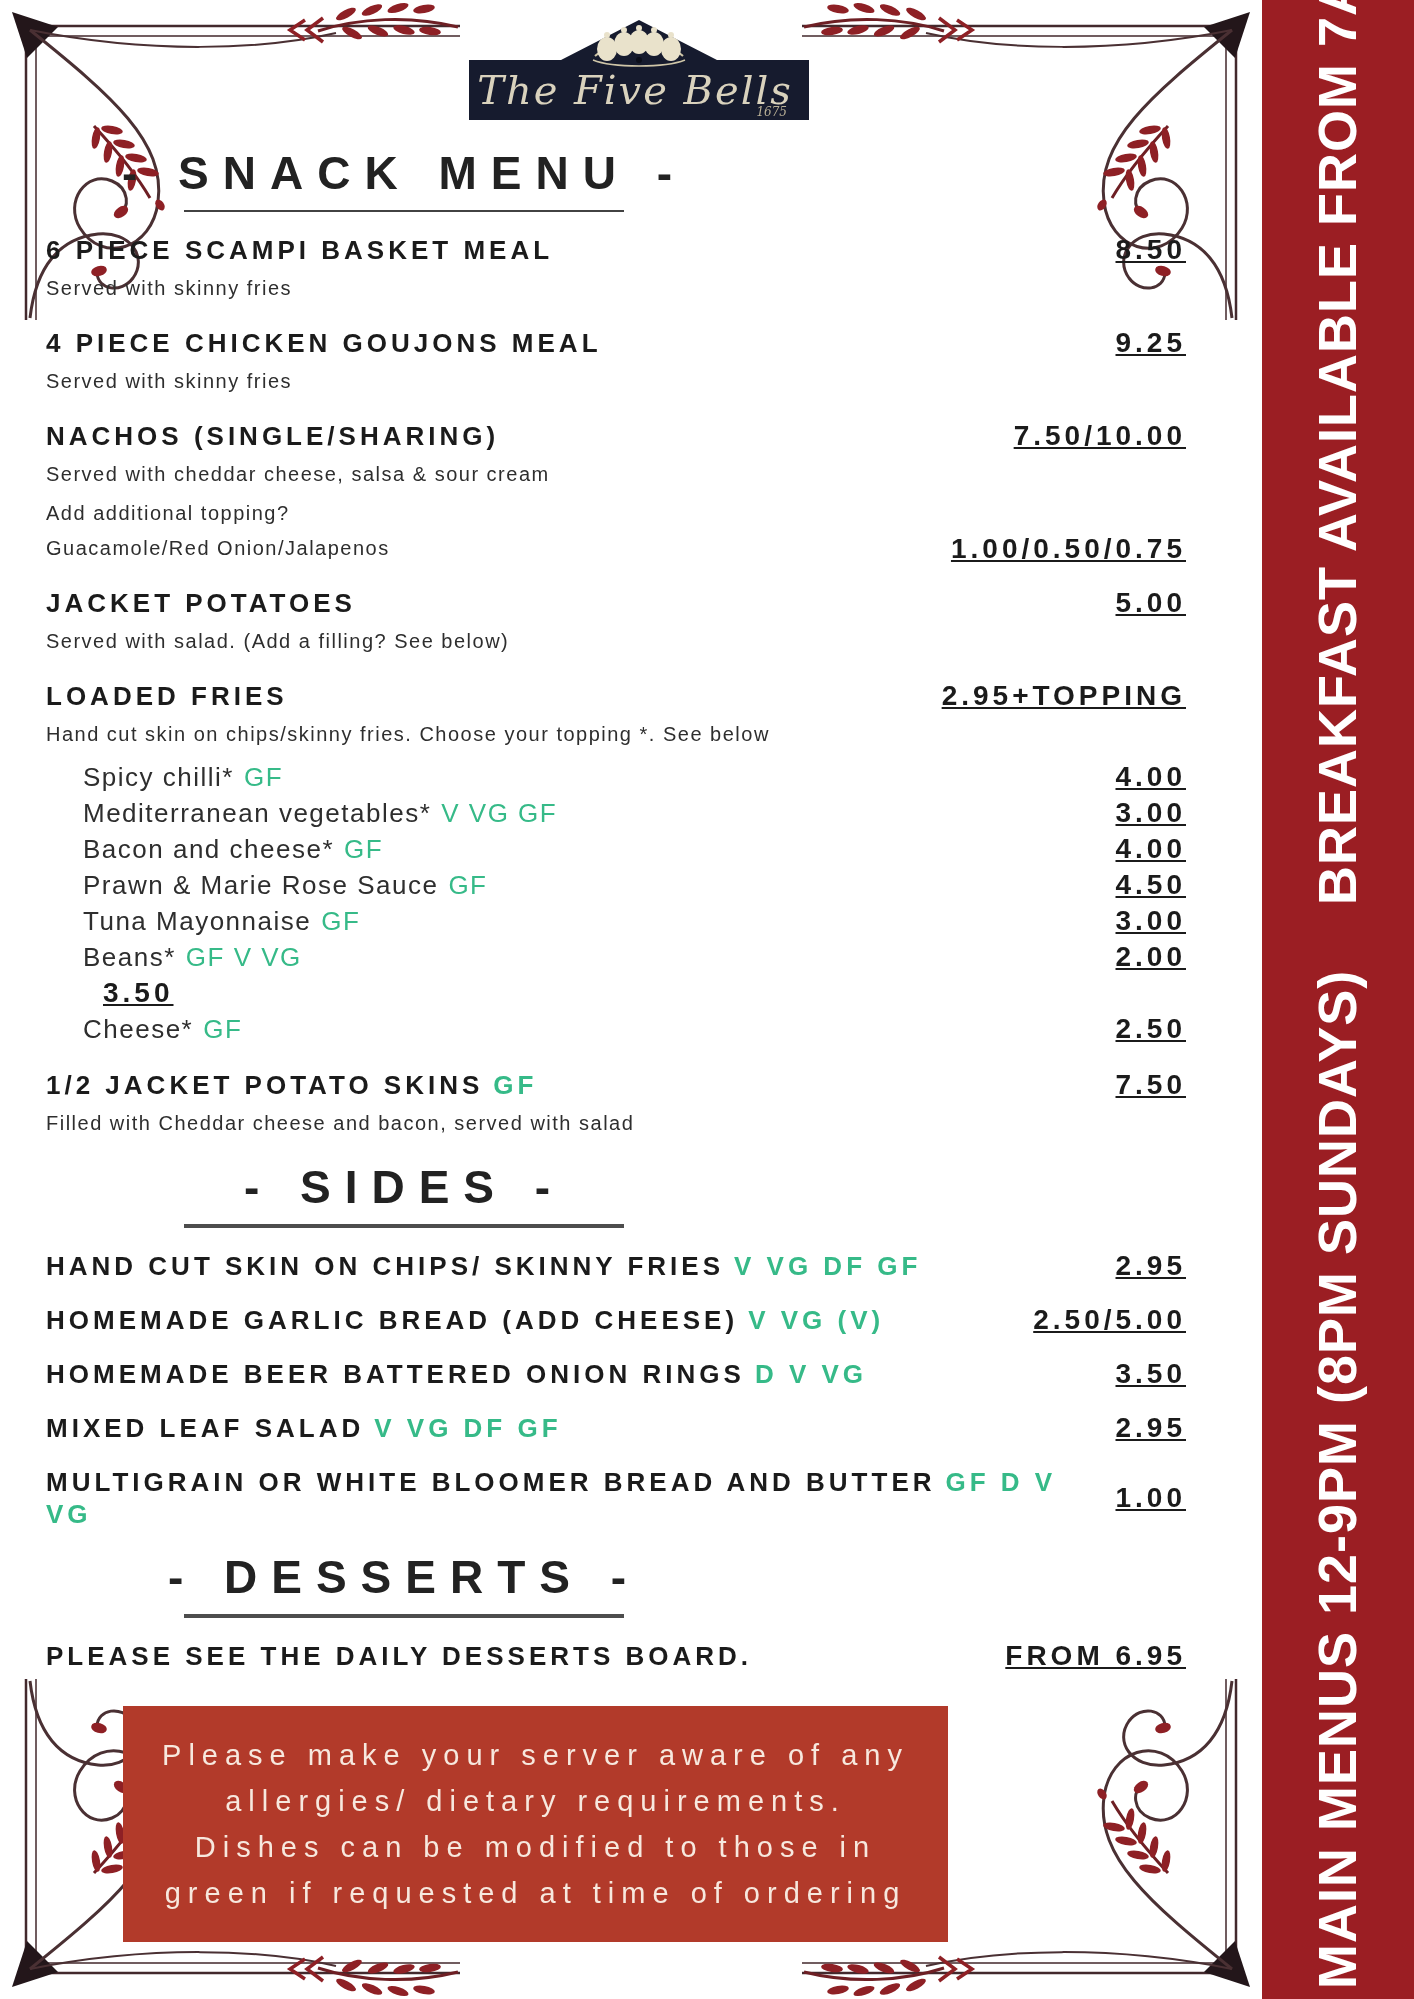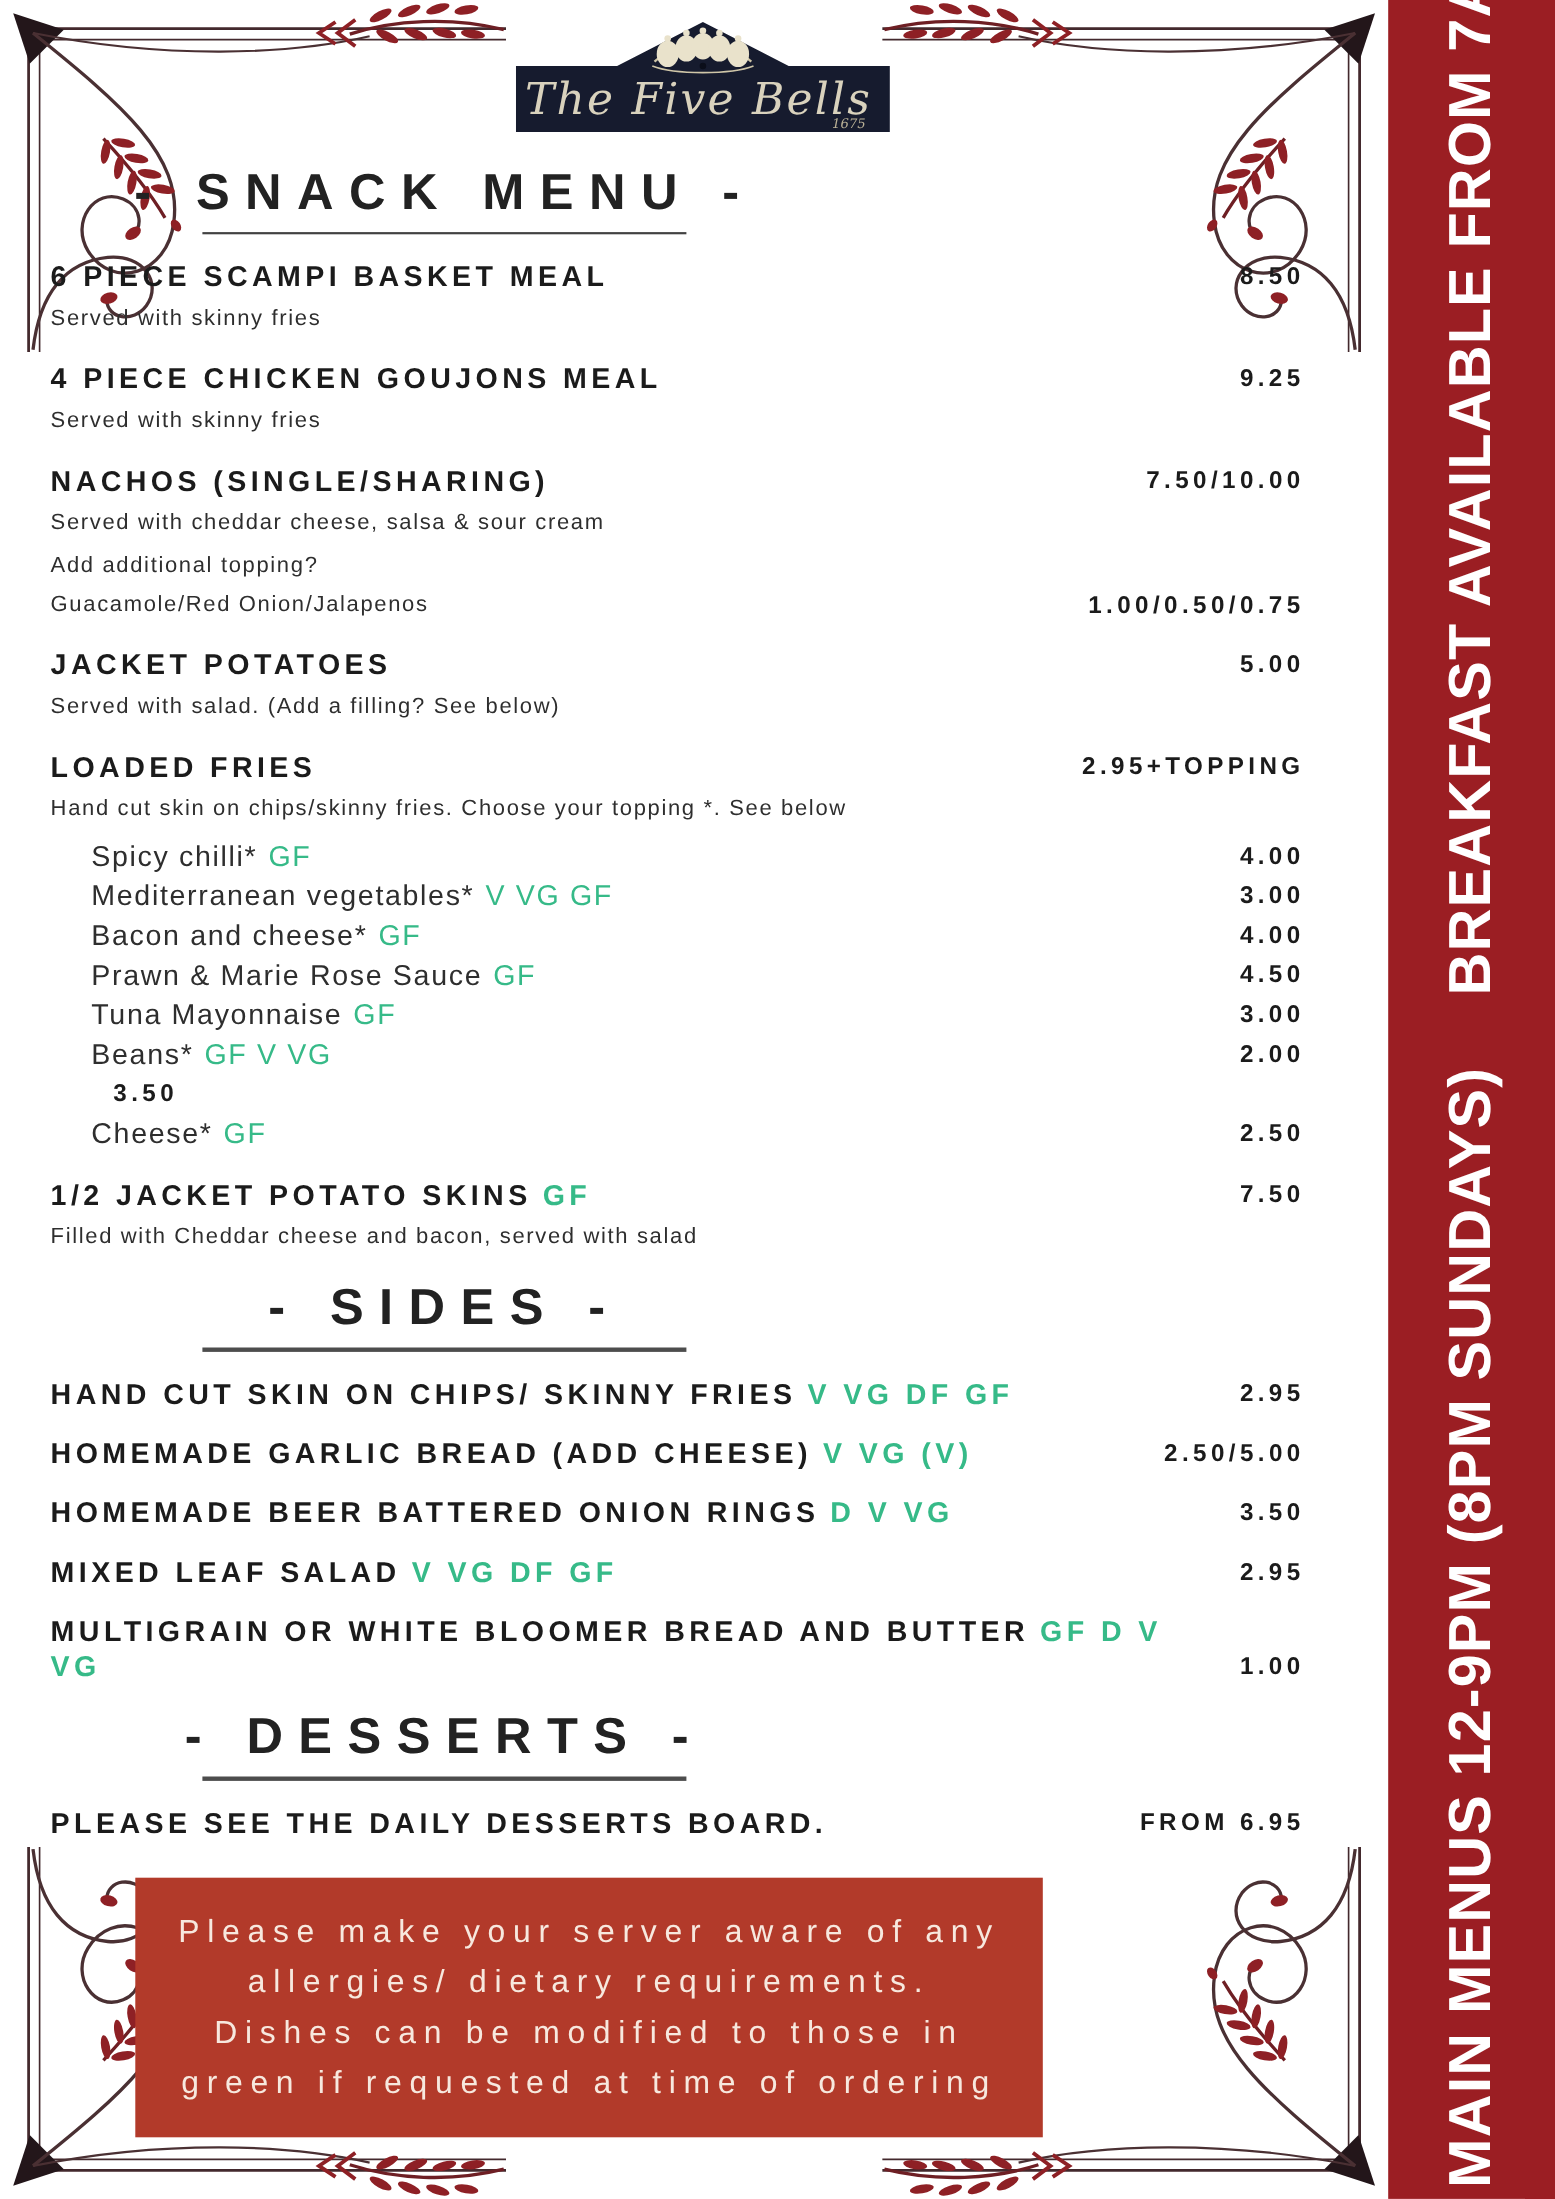--- a/index.html
+++ b/index.html
@@ -25,29 +25,29 @@
   
   .heading-block{width:780px;margin:18px 0 0 6px;text-align:center;}
   .section-title{
     font-size:46px;font-weight:700;letter-spacing:14px;color:#222;
     margin:0;line-height:50px;white-space:nowrap;
   }
   .rule{width:440px;margin:12px auto 0;border-top:2px solid #424242;height:0;}
   .rule.thick{border-top-width:4px;border-top-color:#4d4d4d;}
   
   .items{margin-top:22px;}
-  .row{display:flex;justify-content:space-between;align-items:flex-end;
+  .row{display:flex;justify-content:space-between;align-items:center;
        padding:0 84px 0 38px;}
   .item{margin-bottom:22px;}
   .item-name{
     font-weight:700;font-size:26px;letter-spacing:4px;line-height:32px;color:var(--ink);
   }
   .item-price{
-    font-weight:700;font-size:22px;letter-spacing:4px;line-height:32px;color:var(--ink);
-    white-space:nowrap;padding-left:20px;
+    font-weight:700;font-size:28px;letter-spacing:4px;line-height:32px;color:var(--ink);
+    white-space:nowrap;padding-left:20px;text-decoration:underline;
   }
   .tags{color:var(--green);margin-left:10px;}
   .desc{
     font-size:20px;letter-spacing:1.5px;line-height:33px;color:var(--desc);
     padding:6px 84px 0 38px;font-weight:400;
   }
   .desc-row{padding-top:2px;}
   .desc-row .desc{padding:0;}
   .desc-row .item-price{line-height:33px;}
   .sub-row{padding-left:75px;line-height:36px;}

